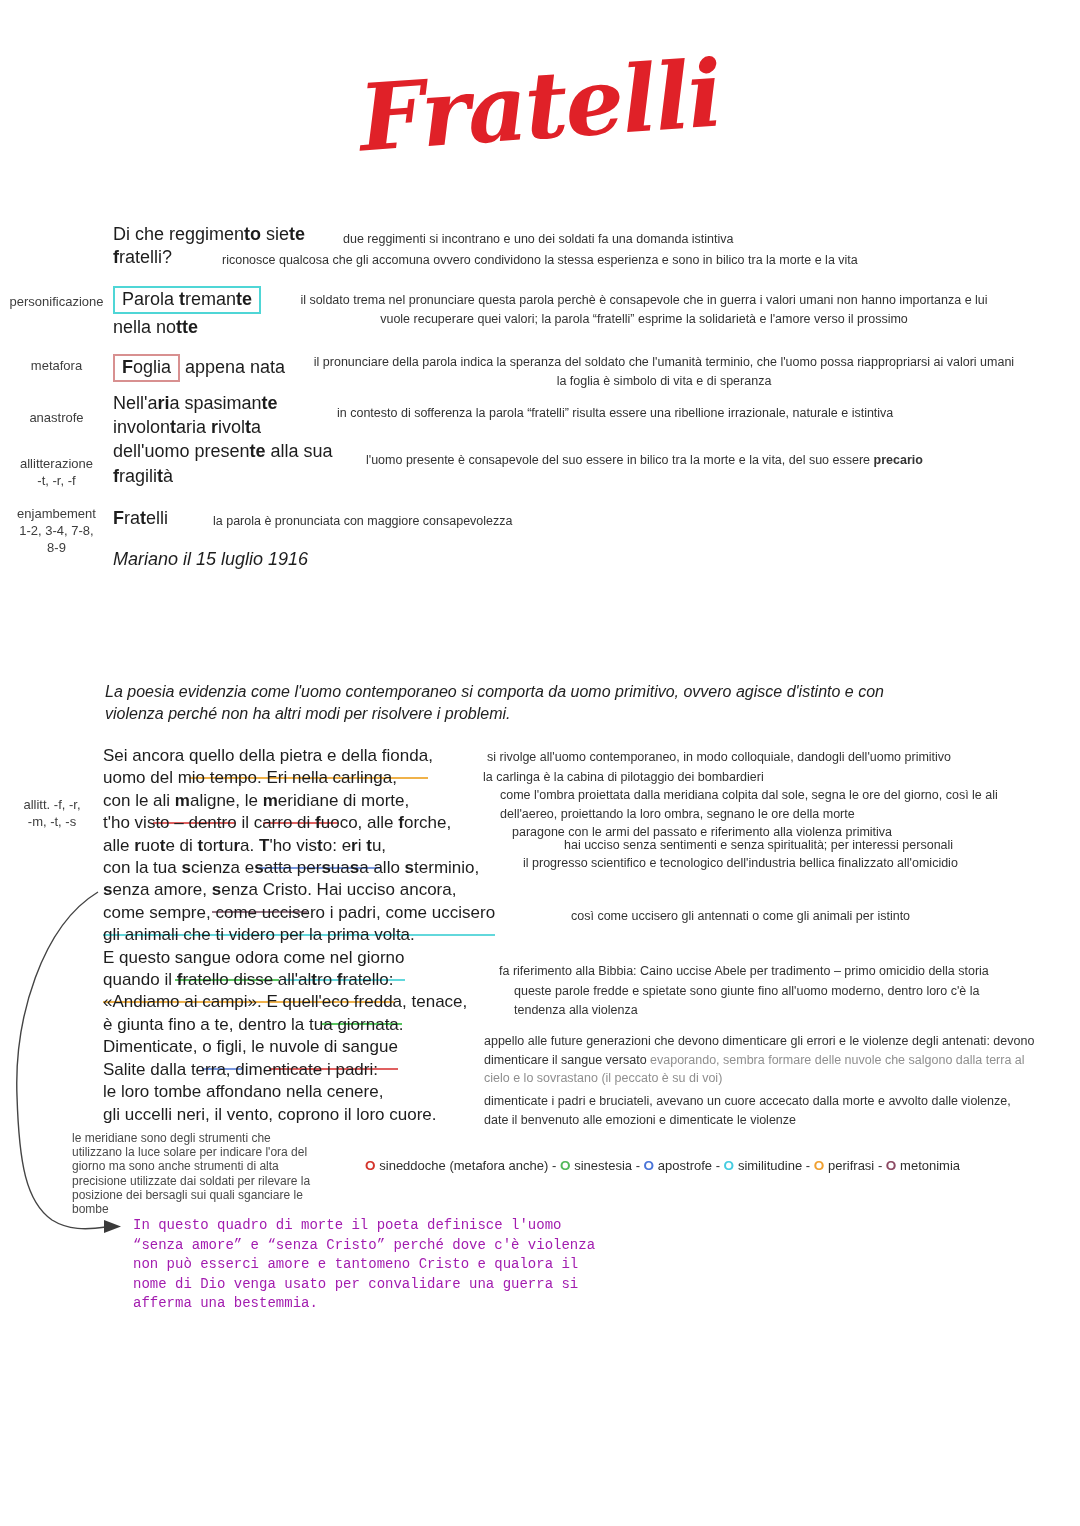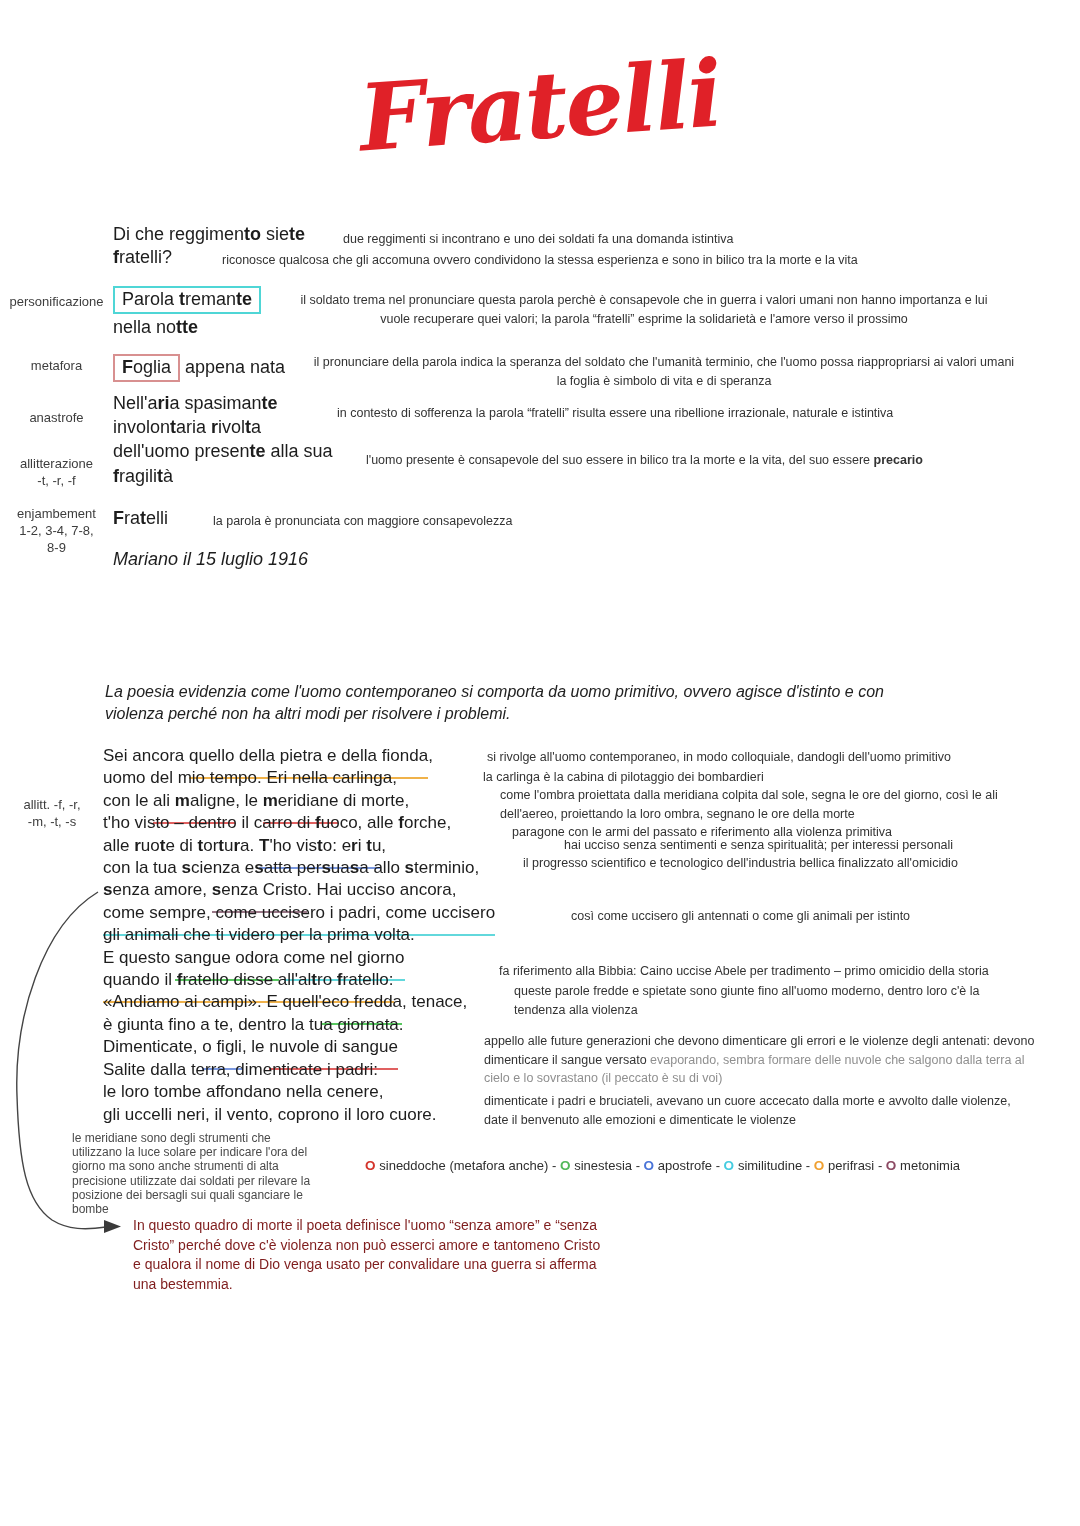--- a/index.html
+++ b/index.html
@@ -16,21 +16,21 @@
   .ann { position:absolute; font-size:12.5px; color:#333333; line-height:18.5px; }
   .ann.nowrap { white-space:nowrap; }
   .mlabel { position:absolute; font-size:13px; color:#3d3d3d; text-align:center; line-height:17px; }
   .ul { border-bottom:2px solid; padding-bottom:12px; }
   .wordbox { border:2px solid; padding:1px 7px 2px 7px; display:inline-block; }
   .gray { color:#8f8f8f; }
   .intro { position:absolute; font-style:italic; font-size:16px; line-height:22px; color:#222; }
   .smallnote { position:absolute; font-size:12px; line-height:14.2px; color:#4a4a4a; }
   .legend { position:absolute; font-size:13px; color:#2e2e2e; white-space:nowrap; }
   .legend .o { font-weight:bold; font-size:13.5px; }
-  .conclusion { position:absolute; font-size:14px; line-height:19.5px; color:#7f1d1d; }
+  .conclusion { position:absolute; font-size:14px; line-height:19.5px; color:#a21caf;font-family:Liberation Mono, monospace; }
   svg.connector { position:absolute; }
 </style>
 </head>
 <body>
 
 <div class="page">
 
   <div class="abs title" style="left:50%; top:52px; transform:translateX(-50%) rotate(-4deg);">Fratelli</div>
 
   <div class="abs" style="left:113px; top:0;" id="poem1">

